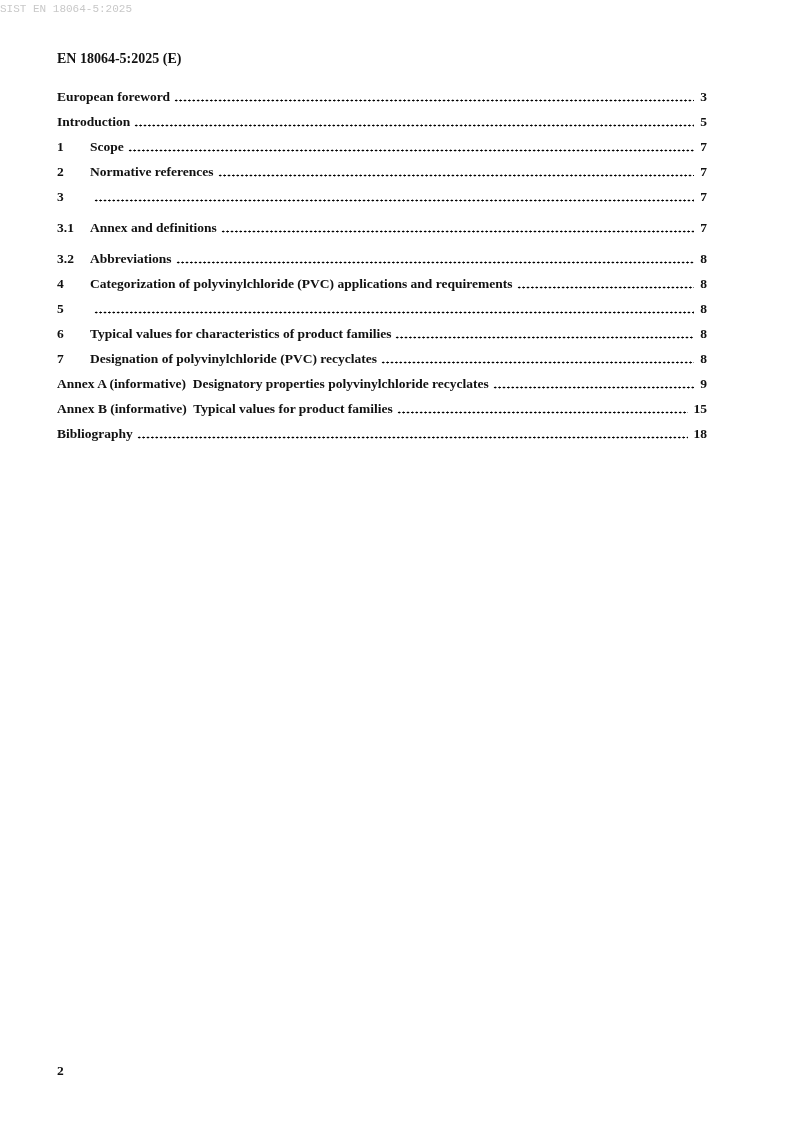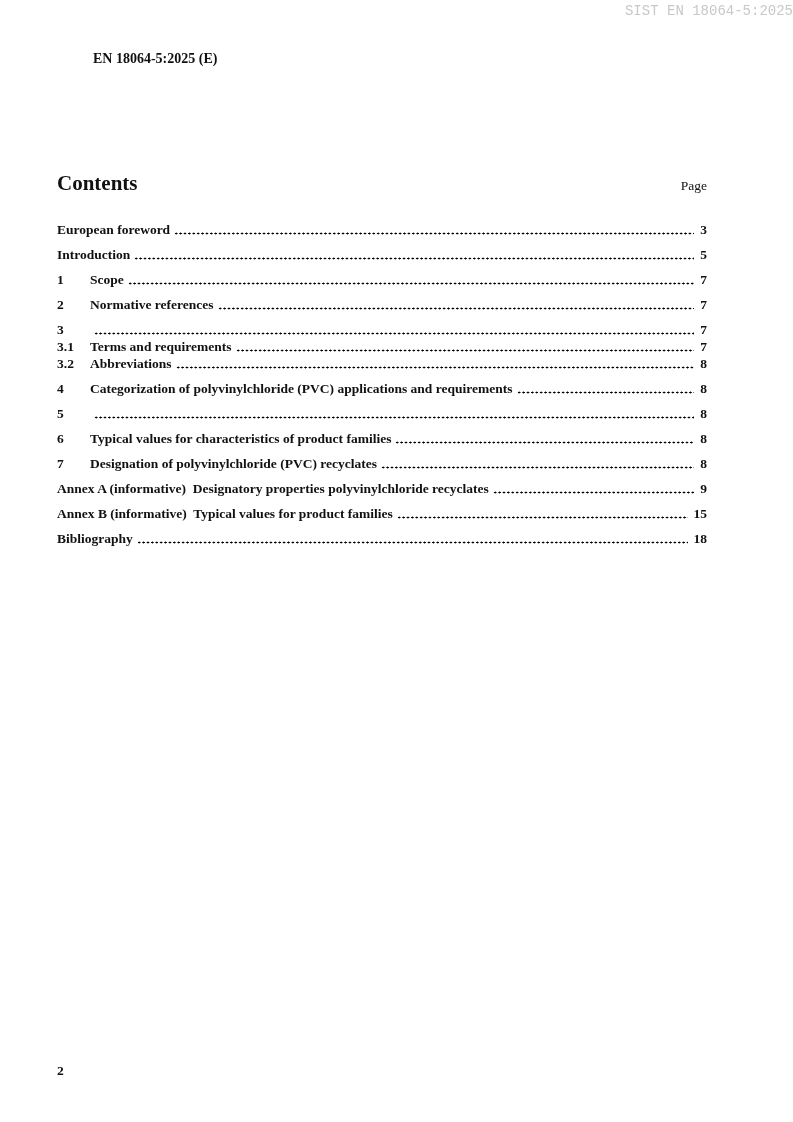--- a/index.html
+++ b/index.html
@@ -12,33 +12,32 @@
     background: #ffffff;
     font-family: "Liberation Serif", "DejaVu Serif", serif;
     color: #111111;
     overflow: hidden;
   }
   .watermark {
     position: absolute;
     top: 3px;
     left: 0;
     width: 100%;
-    text-align: right;
+    text-align: left;
     font-family: "Liberation Mono", "DejaVu Sans Mono", monospace;
-    font-size: 14px;
+    font-size: 11px;
     color: #c8c8c8;
   }
   .content {
     padding: 50px 86px 0 57px;
   }
   .doc-ref {
     font-size: 14px;
     font-weight: bold;
     line-height: 18px;
-    margin-left: 36px;
   }
   .contents-header {
     margin-top: 100px;
     display: flex;
     justify-content: space-between;
     align-items: baseline;
     line-height: 30px;
   }
   .contents-title {
     font-size: 21px;
@@ -53,21 +52,21 @@
   }
   .toc-row {
     display: flex;
     align-items: baseline;
     margin-top: 8px;
     font-size: 13.5px;
     font-weight: bold;
     line-height: 17px;
     white-space: pre;
   }
-  .toc-row.tight { margin-top: 0; }
+  .toc-row.tight { margin-top: 14px; }
   .toc-num {
     flex: none;
     width: 33px;
   }
   .toc-label {
     flex: none;
     white-space: pre-wrap;
   }
   .toc-dots {
     flex: 1 1 auto;
@@ -95,24 +94,20 @@
 </style>
 </head>
 <body>
 
 <div class="page">
   <div class="watermark">SIST EN 18064-5:2025</div>
 
   <div class="content">
     <div class="doc-ref">EN 18064-5:2025 (E)</div>
 
-    <div class="contents-header">
-      <span class="contents-title">Contents</span>
-      <span class="page-col-label">Page</span>
-    </div>
 
     <div class="toc" id="toc">
         <div class="toc-row">
     
     <span class="toc-label">European foreword</span>
     <span class="toc-dots"></span>
     <span class="toc-page">3</span>
   </div>
         <div class="toc-row">
     
@@ -132,21 +127,21 @@
     <span class="toc-dots"></span>
     <span class="toc-page">7</span>
   </div>
         <div class="toc-row">
     <span class="toc-num">3</span>
     <span class="toc-dots"></span>
     <span class="toc-page">7</span>
   </div>
         <div class="toc-row tight">
     <span class="toc-num">3.1</span>
-    <span class="toc-label">Terms and requirements</span>
+    <span class="toc-label">Annex and definitions</span>
     <span class="toc-dots"></span>
     <span class="toc-page">7</span>
   </div>
         <div class="toc-row tight">
     <span class="toc-num">3.2</span>
     <span class="toc-label">Abbreviations</span>
     <span class="toc-dots"></span>
     <span class="toc-page">8</span>
   </div>
         <div class="toc-row">

